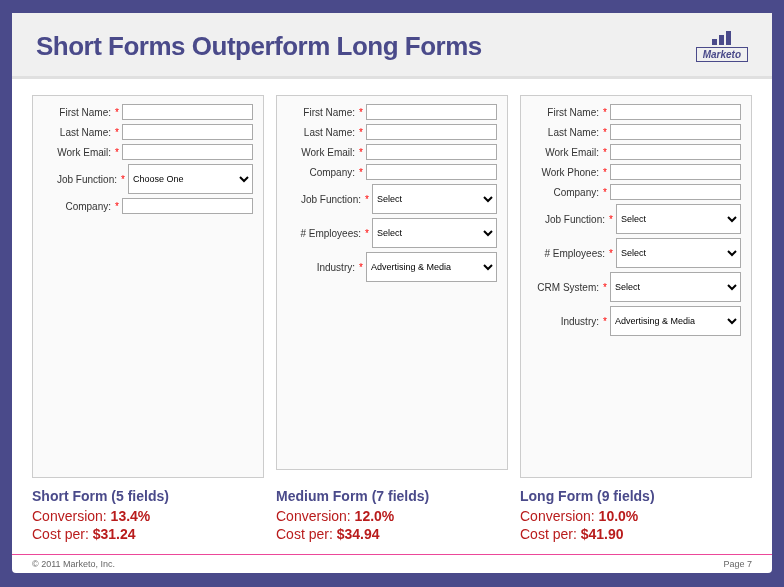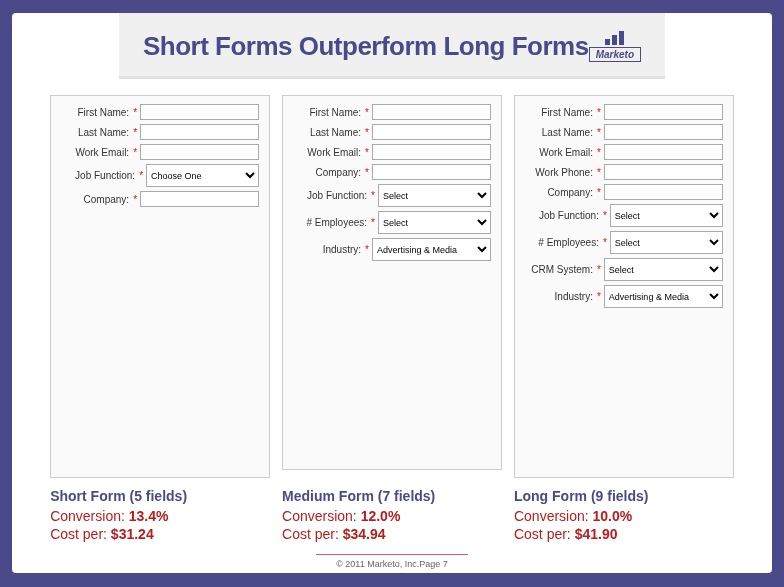--- a/index.html
+++ b/index.html
@@ -12,21 +12,20 @@
     }
     .slide {
       width: 760px;
       height: 560px;
       background: white;
       margin: 13px auto;
       border-radius: 4px;
       display: flex;
       flex-direction: column;
       position: relative;
-      align-items: center;
     }
     .header {
       background: #f0f0f0;
       padding: 18px 24px 14px 24px;
       border-bottom: 3px solid #e0e0e0;
       display: flex;
       align-items: center;
       justify-content: space-between;
     }
     .header-title {
@@ -95,21 +94,21 @@
       flex-shrink: 0;
     }
     .form-input {
       height: 16px;
       border: 1px solid #aaa;
       background: white;
       width: 100%;
       font-size: 9px;
     }
     .form-select {
-      height: 23px;
+      height: 30px;
       border: 1px solid #aaa;
       background: white;
       width: 100%;
       font-size: 9px;
       appearance: auto;
     }
     .stat-title {
       font-size: 14px;
       font-weight: bold;
       color: #4a4a8a;

